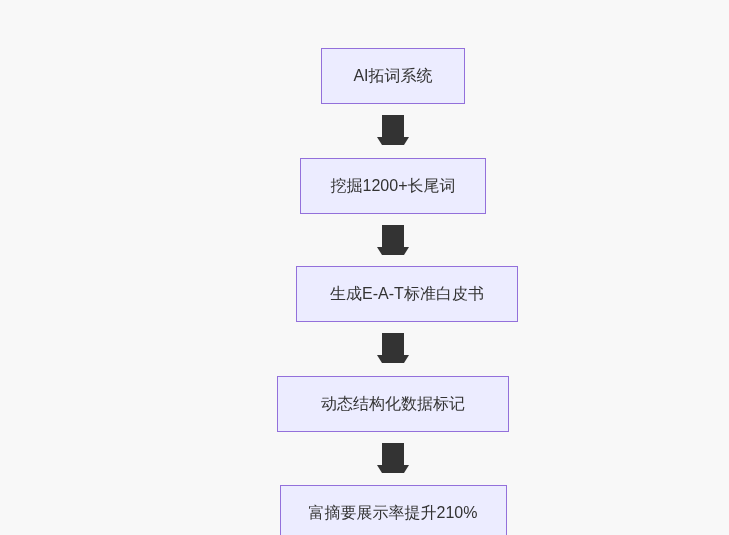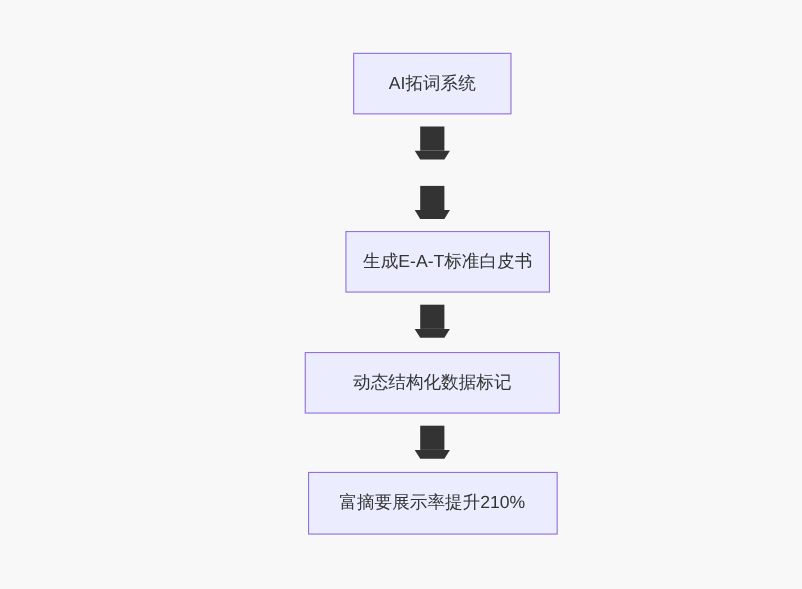--- a/index.html
+++ b/index.html
@@ -37,21 +37,21 @@
     height: 56px;
     display: flex;
     align-items: center;
     justify-content: center;
     text-align: center;
     white-space: nowrap;
   }
 
   .node-1 { width: 144px; }
   .node-2 { width: 186px; }
-  .node-3 { width: 186px; margin-left: 28px; }
+  .node-3 { width: 222px; margin-left: 28px; }
   .node-4 { width: 232px; }
   .node-5 { width: 227px; height: 57px; }
 
   .connector {
     display: flex;
     flex-direction: column;
     align-items: center;
   }
 
   .connector-1 { height: 54px; }
@@ -81,20 +81,23 @@
 
     <div class="node node-1">
       <span>AI拓词系统</span>
     </div>
 
     <div class="connector connector-1">
       <div class="shaft"></div>
       <div class="arrowhead"></div>
     </div>
 
+    <div class="node node-2">
+      <span>挖掘1200+长尾词</span>
+    </div>
 
     <div class="connector connector-2">
       <div class="shaft"></div>
       <div class="arrowhead"></div>
     </div>
 
     <div class="node node-3">
       <span>生成E-A-T标准白皮书</span>
     </div>
 

